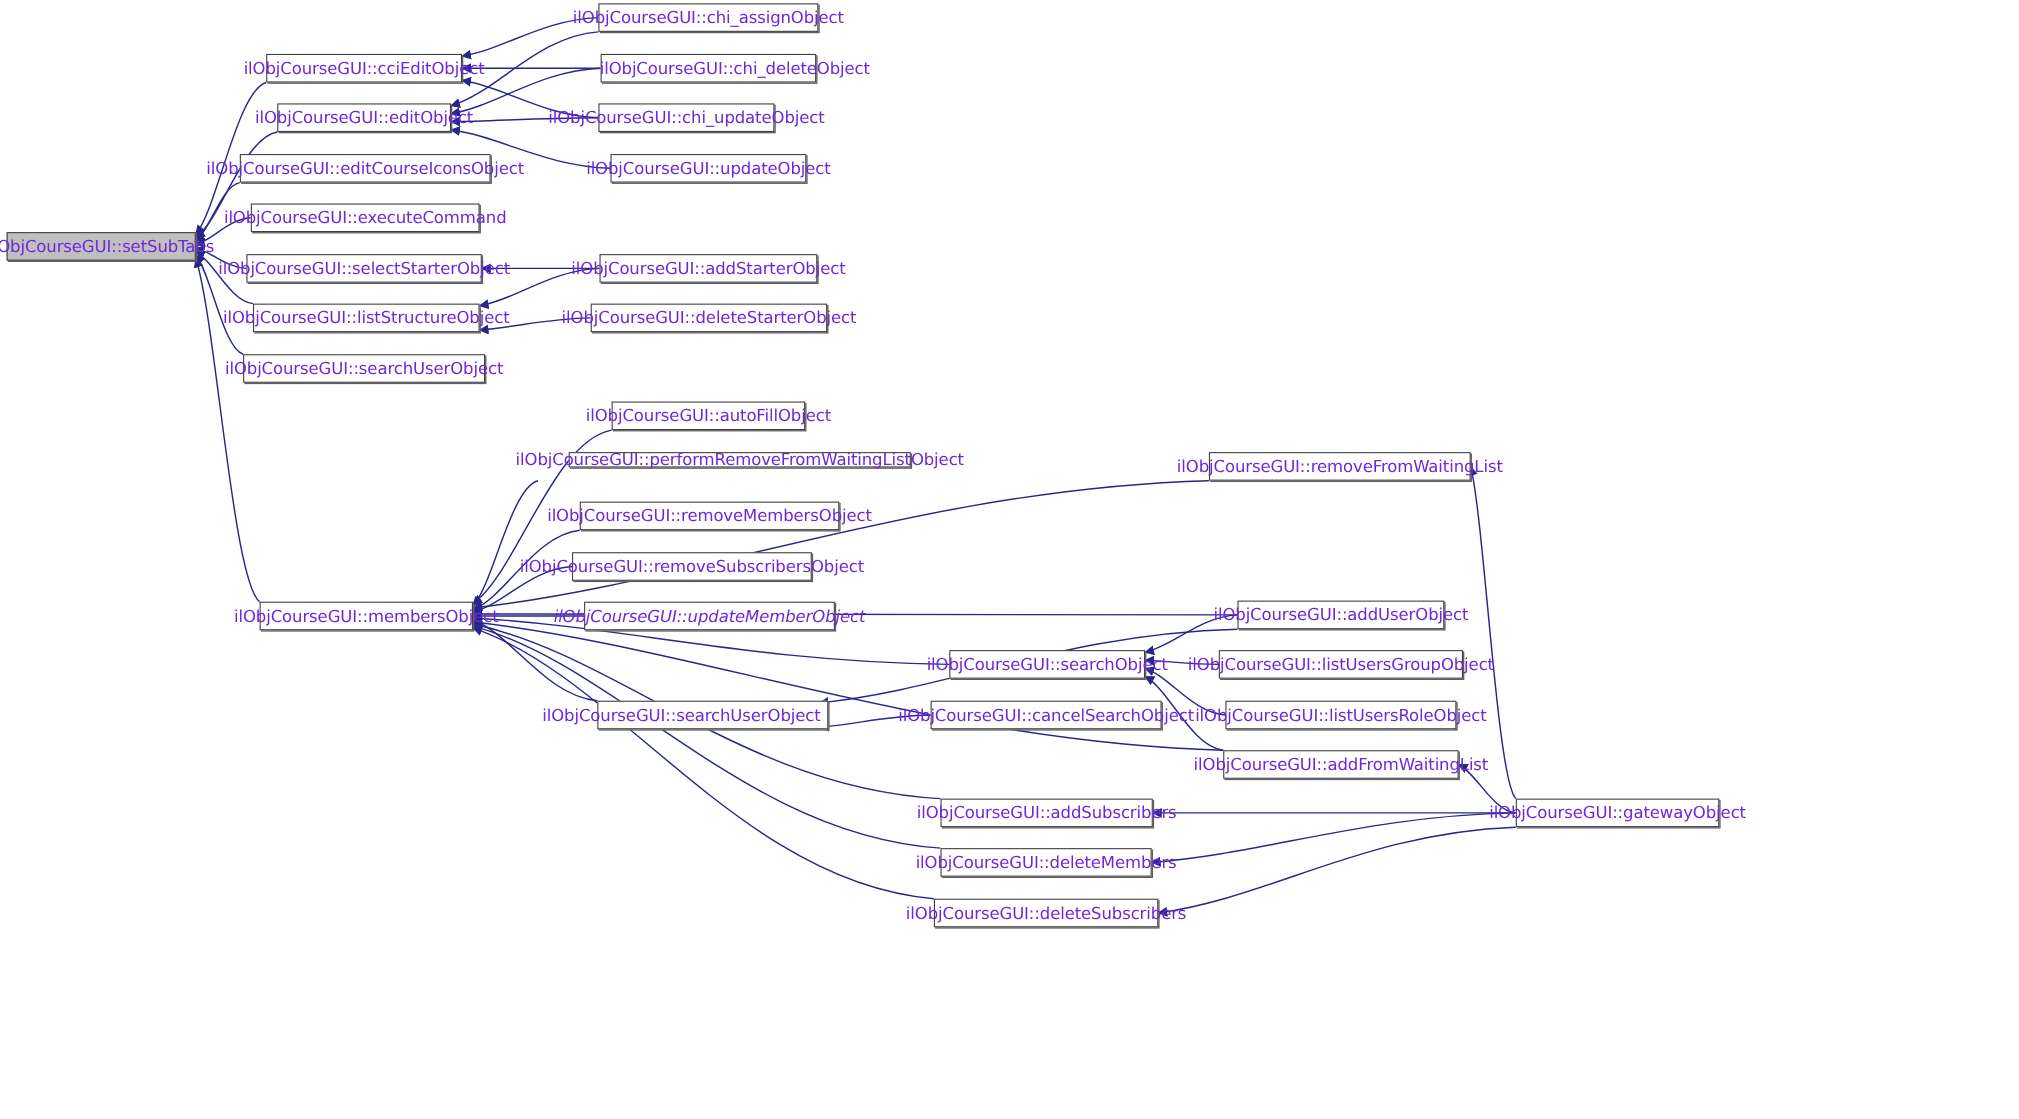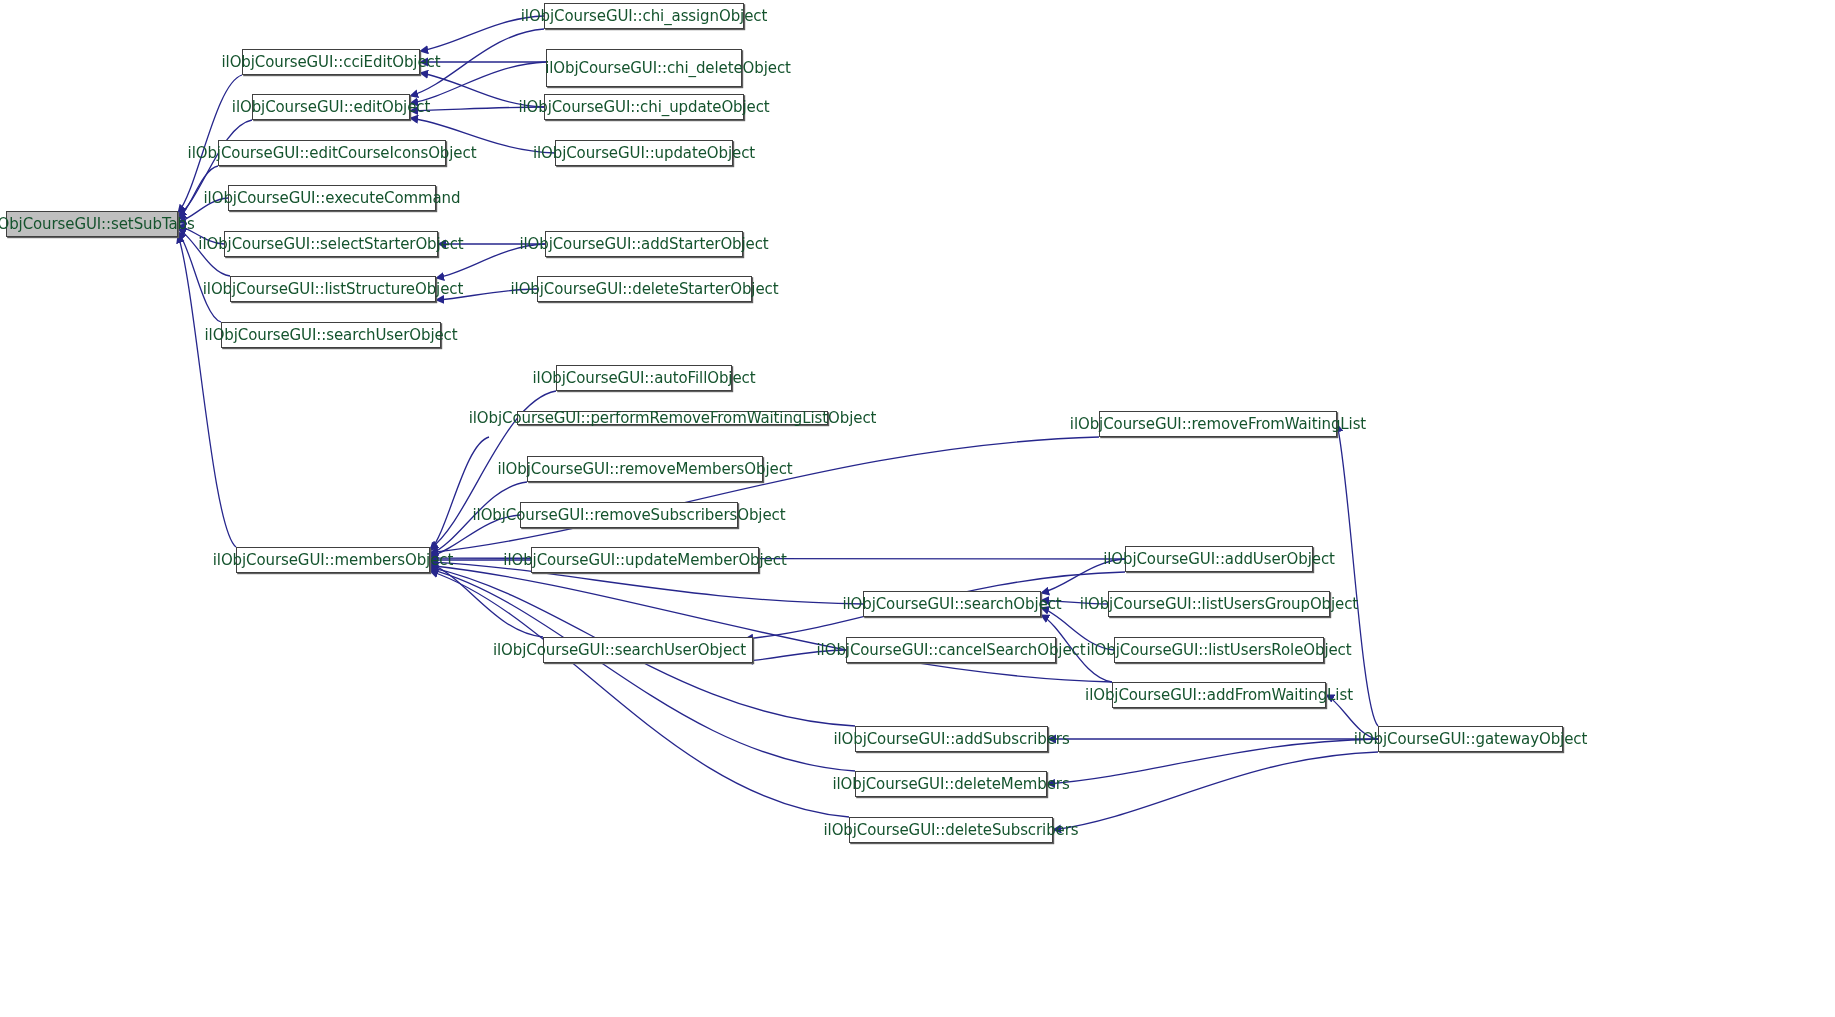--- a/index.html
+++ b/index.html
@@ -21,21 +21,21 @@
     top: 0;
     width: 1835px;
     height: 1017px;
     pointer-events: none;
   }
   .node {
     position: absolute;
     box-sizing: border-box;
     border: 1px solid #404040;
     background: #ffffff;
-    color: #14532d;
+    color: #6d28d9;
     font-size: 15px;
     line-height: 1;
     display: flex;
     align-items: center;
     justify-content: center;
     white-space: nowrap;
     box-shadow: 1.2px 1.2px 0 0 #606060;
     letter-spacing: -0.1px;
   }
   .node.root {
@@ -123,24 +123,24 @@
       </div>
       <div class="node" style="left: 230px; top: 276px; width: 206px; height: 26px;">
         <span class="node-label">ilObjCourseGUI::listStructureObject</span>
       </div>
       <div class="node" style="left: 221px; top: 322px; width: 220px; height: 26px;">
         <span class="node-label">ilObjCourseGUI::searchUserObject</span>
       </div>
       <div class="node" style="left: 544px; top: 3px; width: 200px; height: 26px;">
         <span class="node-label">ilObjCourseGUI::chi_assignObject</span>
       </div>
-      <div class="node" style="left: 546px; top: 49px; width: 196px; height: 38px; padding-left: 48px;">
+      <div class="node" style="left: 546px; top: 49px; width: 196px; height: 26px; padding-left: 48px;">
         <span class="node-label">ilObjCourseGUI::chi_deleteObject</span>
       </div>
-      <div class="node" style="left: 544px; top: 94px; width: 200px; height: 26px;">
+      <div class="node" style="left: 544px; top: 94px; width: 160px; height: 26px;">
         <span class="node-label">ilObjCourseGUI::chi_updateObject</span>
       </div>
       <div class="node" style="left: 555px; top: 140px; width: 178px; height: 26px; text-align: center;">
         <span class="node-label">ilObjCourseGUI::updateObject</span>
       </div>
       <div class="node" style="left: 545px; top: 231px; width: 198px; height: 26px;">
         <span class="node-label">ilObjCourseGUI::addStarterObject</span>
       </div>
       <div class="node" style="left: 537px; top: 276px; width: 215px; height: 26px;">
         <span class="node-label">ilObjCourseGUI::deleteStarterObject</span>
@@ -153,21 +153,21 @@
       </div>
       <div class="node" style="left: 489px; top: 411px; width: 311px; height: 14px; margin-left: 28px;">
         <span class="node-label">ilObjCourseGUI::performRemoveFromWaitingListObject</span>
       </div>
       <div class="node" style="left: 527px; top: 456px; width: 236px; height: 26px;">
         <span class="node-label">ilObjCourseGUI::removeMembersObject</span>
       </div>
       <div class="node" style="left: 520px; top: 502px; width: 218px; height: 26px;">
         <span class="node-label">ilObjCourseGUI::removeSubscribersObject</span>
       </div>
-      <div class="node" style="left: 531px; top: 547px; width: 228px; height: 26px;">
+      <div class="node" style="left: 531px; top: 547px; width: 228px; height: 26px; font-style: italic;">
         <span class="node-label">ilObjCourseGUI::updateMemberObject</span>
       </div>
       <div class="node" style="left: 543px; top: 637px; width: 210px; height: 26px; justify-content: flex-end;">
         <span class="node-label">ilObjCourseGUI::searchUserObject</span>
       </div>
       <div class="node" style="left: 863px; top: 591px; width: 178px; height: 26px; justify-content: center;">
         <span class="node-label">ilObjCourseGUI::searchObject</span>
       </div>
       <div class="node" style="left: 846px; top: 637px; width: 210px; height: 26px;">
         <span class="node-label">ilObjCourseGUI::cancelSearchObject</span>

